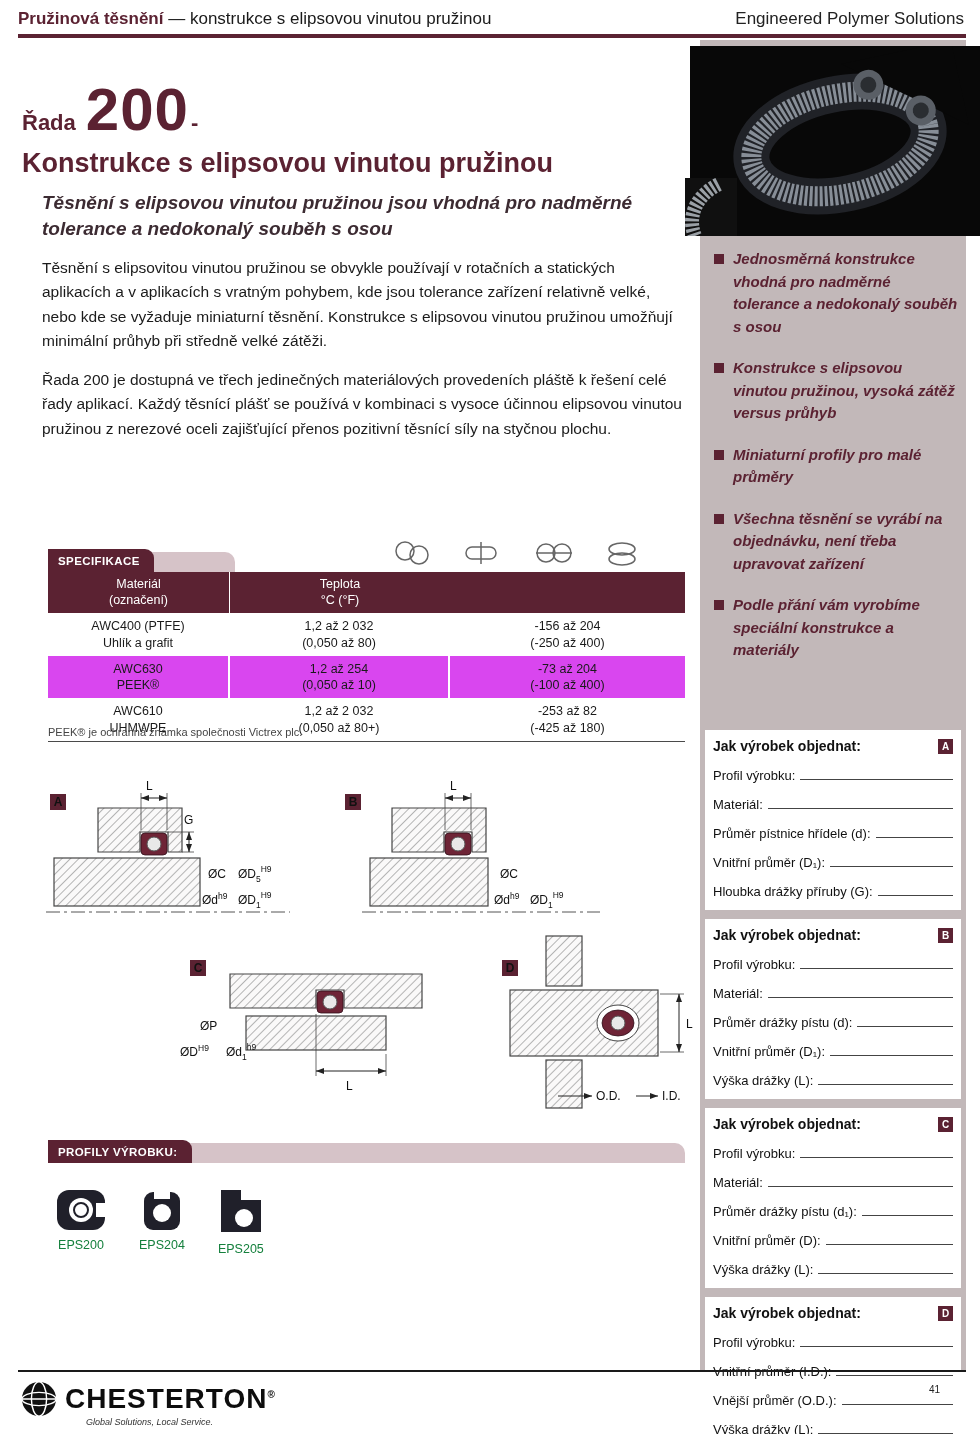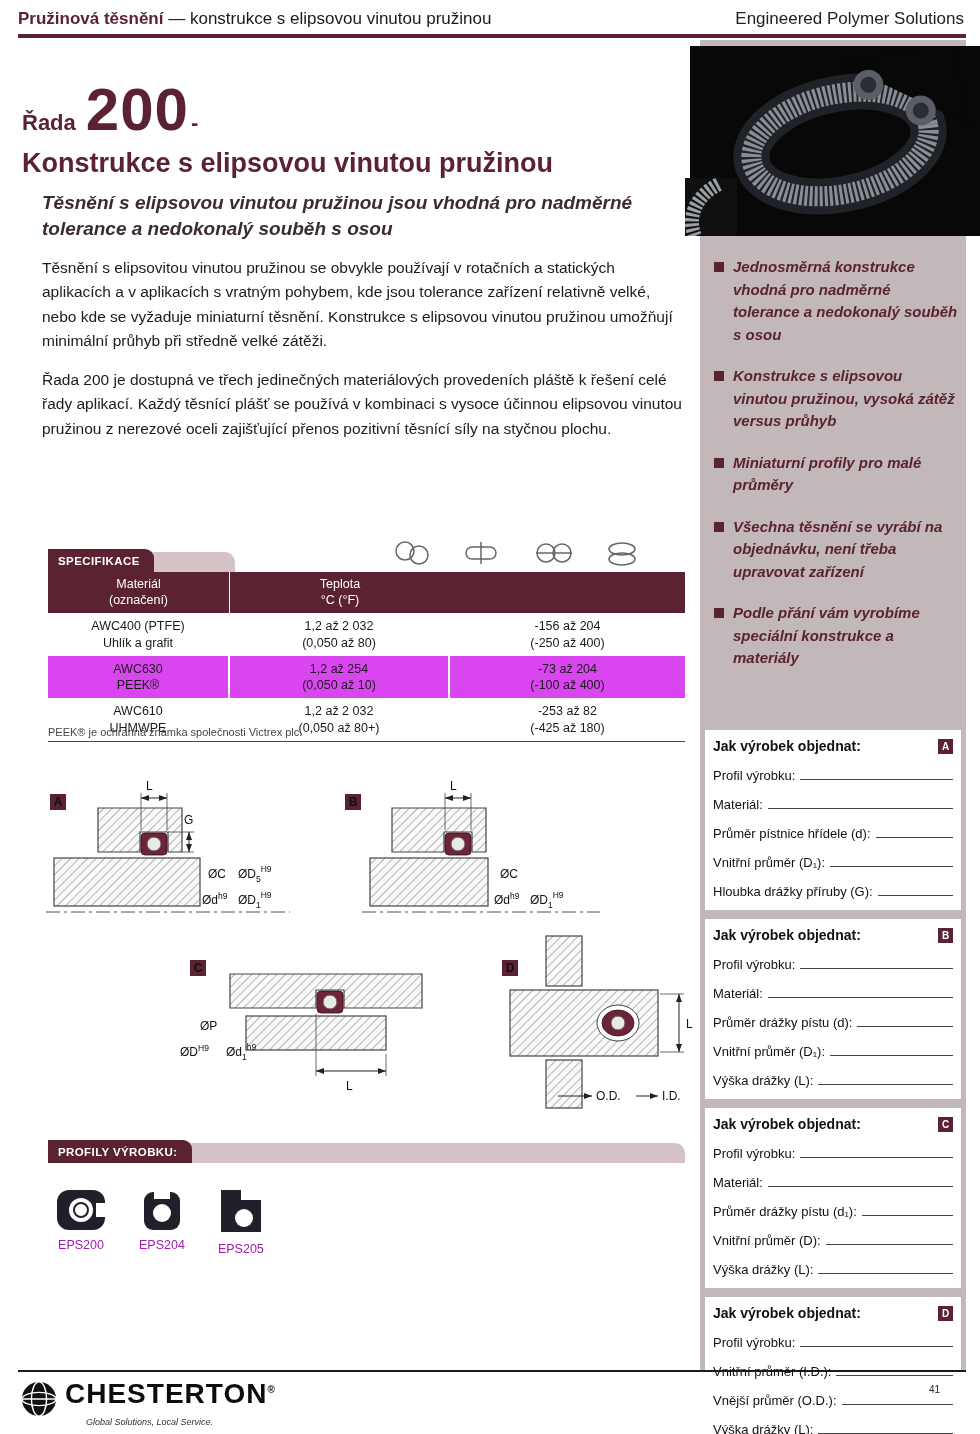--- a/index.html
+++ b/index.html
@@ -53,41 +53,41 @@
   .cl{stroke:#555;stroke-width:1;stroke-dasharray:14 4 3 4}
   .ext{stroke:#444;stroke-width:.8}
   .dim{stroke:#222;stroke-width:1}
   .blk{stroke:#444;stroke-width:1.2}
   .seal-body{fill:#6e2436;stroke:#30101a;stroke-width:.8}
   .spring{fill:#e8e8e8;stroke:#555;stroke-width:1}
 
   
   .profiles-row{position:absolute;left:55px;top:1188px;display:flex;gap:32px}
   .profile-item{display:flex;flex-direction:column;align-items:center}
-  .profile-label{font-size:12.5px;margin-top:6px;color:#a21caf}
+  .profile-label{font-size:12.5px;margin-top:6px;color:#15803d}
 
   
   .sidebar{position:absolute;left:700px;top:40px;width:266px;height:1330px;background:#c2b8b9}
   .photo{position:absolute;top:6px;left:-10px;width:290px;height:190px}
   .spring-inset{position:absolute;top:138px;left:-15px;width:52px;height:58px}
-  .bullets{position:absolute;top:216px;left:14px;right:8px}
+  .bullets{position:absolute;top:208px;left:14px;right:8px}
   .bullet{display:flex;margin-bottom:19px;color:#5b2232;font-size:15px;font-style:italic;font-weight:bold;line-height:1.5}
   .bullet .sq{flex:0 0 10px;height:10px;background:#5b2232;margin:6px 9px 0 0}
   .order-boxes{position:absolute;top:690px;left:5px;right:5px}
   .order-box{background:#fff;padding:8px 8px 11px;margin-bottom:9px}
   .ob-title-row{display:flex;justify-content:space-between;align-items:center}
   .ob-title{font-size:14px;font-weight:bold;color:#111}
   .ob-badge{width:15px;height:15px;background:#5b2232;color:#fff;font-size:10px;font-weight:bold;
             display:flex;align-items:center;justify-content:center}
   .ob-field{display:flex;align-items:baseline;font-size:13px;margin-top:13px;color:#111;white-space:nowrap}
   .ob-field .line{flex:1;border-bottom:1px solid #444;margin-left:5px;min-width:18px;height:13px}
 
   
   .footer-rule{position:absolute;top:1370px;left:18px;width:948px;height:2px;background:#1a1a1a}
-  .logo{position:absolute;left:20px;top:1380px;display:flex;}
+  .logo{position:absolute;left:20px;top:1380px;display:flex;align-items:center}
   .logo-globe{width:38px;height:38px;margin-right:7px}
   .logo-name{font-size:28px;font-weight:bold;letter-spacing:1px;color:#0d0d0d;line-height:1}
   .logo-reg{font-size:10px;vertical-align:super}
   .logo-tag{position:absolute;left:86px;top:1417px;font-size:9px;font-style:italic;color:#333}
   .page-num{position:absolute;right:40px;top:1384px;font-size:10px;color:#222}
 </style>
 </head>
 <body>
 
 <div class="top-header">

